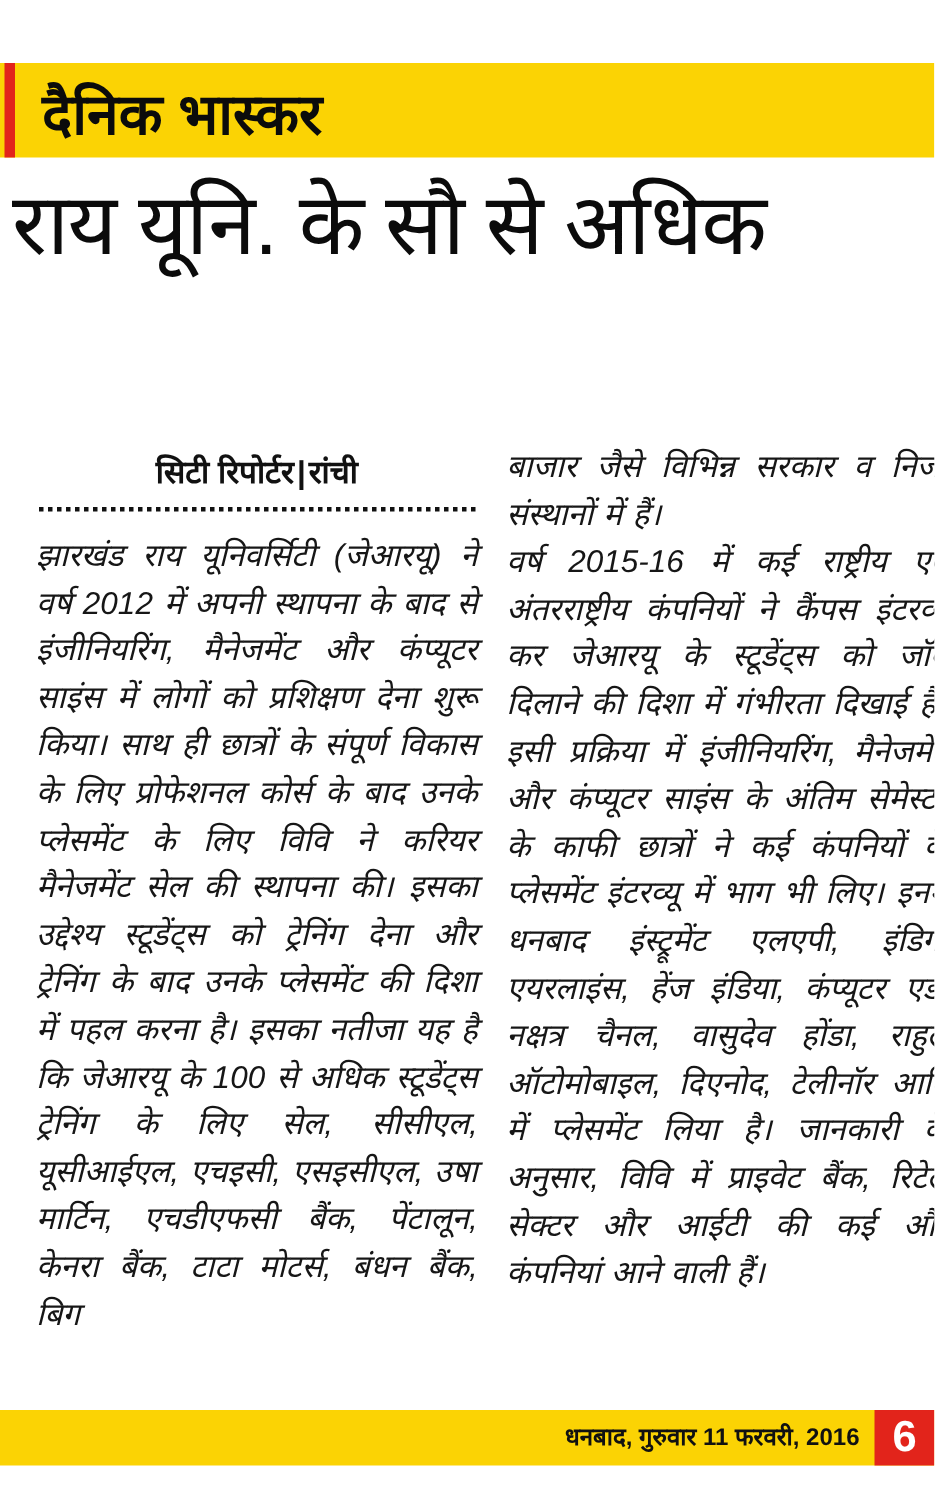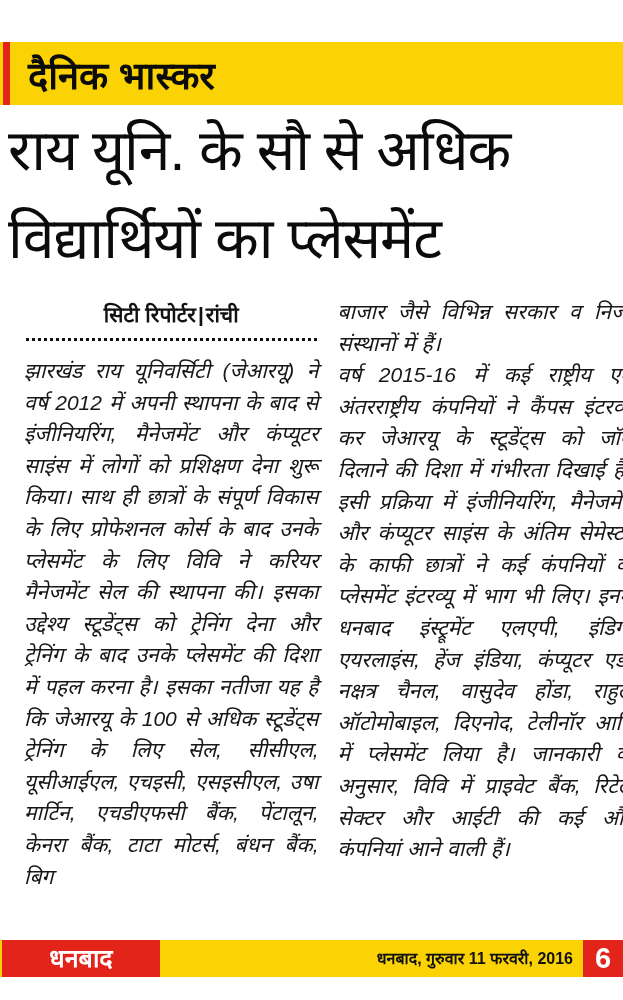--- a/index.html
+++ b/index.html
@@ -136,21 +136,20 @@
 
 <div class="page">
 
   <div class="masthead">
     <div class="masthead-redstrip"></div>
     <div class="masthead-logo">दैनिक भास्कर</div>
   </div>
 
   <h1 class="headline">
     <span>राय यूनि. के सौ से अधिक</span><br>
-    <span>विद्यार्थियों का प्लेसमेंट</span>
   </h1>
 
   <div class="columns">
 
     <div class="col">
       <div class="byline">
         <span>सिटी रिपोर्टर</span><span class="byline-sep">|</span><span>रांची</span>
       </div>
       <hr class="dotted-rule">
       <div class="body-text">
@@ -161,22 +160,19 @@
     <div class="col">
       <div class="body-text">
         <p>बाजार जैसे विभिन्न सरकार व निजी संस्थानों में हैं।</p>
         <p>वर्ष 2015-16 में कई राष्ट्रीय एवं अंतरराष्ट्रीय कंपनियों ने कैंपस इंटरव्यू कर जेआरयू के स्टूडेंट्स को जॉब दिलाने की दिशा में गंभीरता दिखाई है। इसी प्रक्रिया में इंजीनियरिंग, मैनेजमेंट और कंप्यूटर साइंस के अंतिम सेमेस्टर के काफी छात्रों ने कई कंपनियों के प्लेसमेंट इंटरव्यू में भाग भी लिए। इनमें धनबाद इंस्ट्रूमेंट एलएपी, इंडिगो एयरलाइंस, हेंज इंडिया, कंप्यूटर एड, नक्षत्र चैनल, वासुदेव होंडा, राहुल ऑटोमोबाइल, दिएनोद, टेलीनॉर आदि में प्लेसमेंट लिया है। जानकारी के अनुसार, विवि में प्राइवेट बैंक, रिटेल सेक्टर और आईटी की कई और कंपनियां आने वाली हैं।</p>
       </div>
     </div>
 
   </div>
 
   <div class="footer-bar">
-    <div class="edition-block">
-      <span class="edition-label">धनबाद</span>
-    </div>
     <div class="dateline">धनबाद, गुरुवार 11 फरवरी, 2016</div>
     <div class="page-number-block">
       <span class="page-number">6</span>
     </div>
   </div>
 
 </div>
 
 </body></html>

